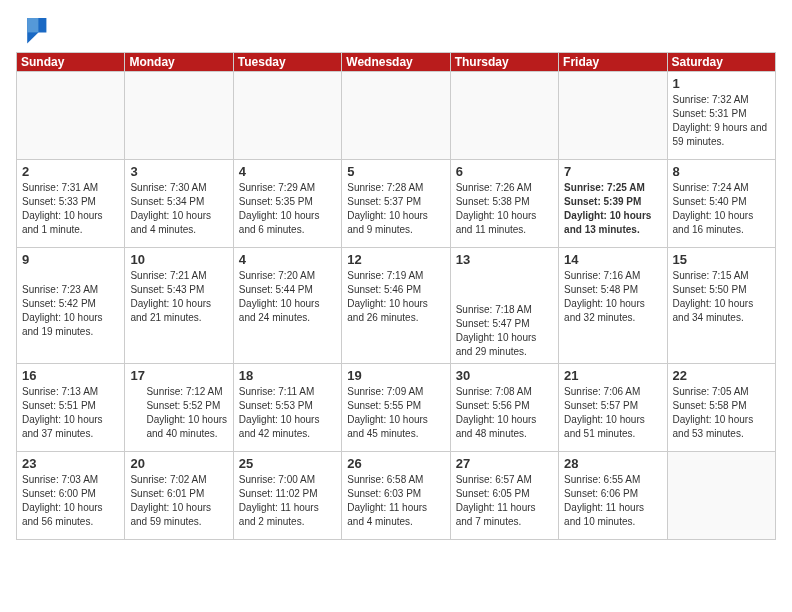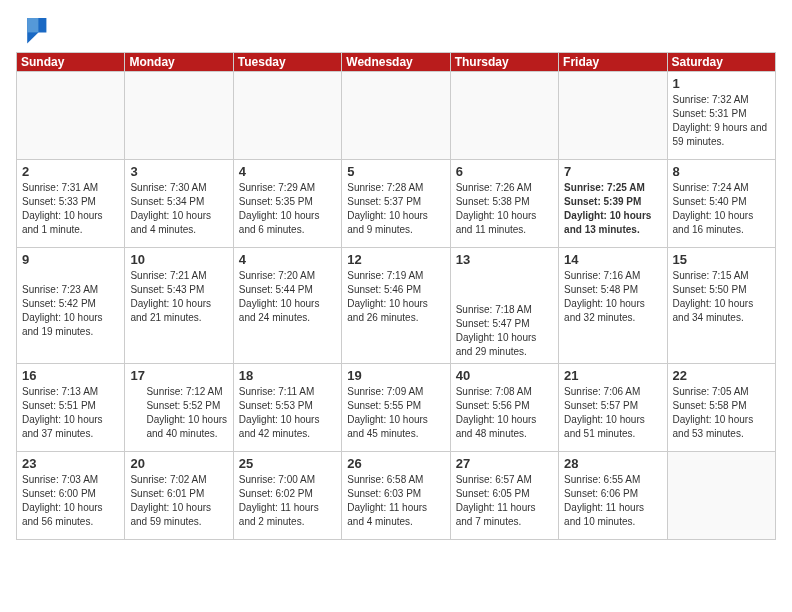--- a/index.html
+++ b/index.html
@@ -237,21 +237,21 @@
 Sunset: 5:53 PM
 Daylight: 10 hours and 42 minutes.</div>
         </td>
         <td>
           <span class="day-num">19</span>
           <div class="day-info" style="white-space: pre-line;">Sunrise: 7:09 AM
 Sunset: 5:55 PM
 Daylight: 10 hours and 45 minutes.</div>
         </td>
         <td>
-          <span class="day-num">40</span>
+          <span class="day-num">30</span>
           <div class="day-info" style="white-space: pre-line;">Sunrise: 7:08 AM
 Sunset: 5:56 PM
 Daylight: 10 hours and 48 minutes.</div>
         </td>
         <td>
           <span class="day-num">21</span>
           <div class="day-info" style="white-space: pre-line;">Sunrise: 7:06 AM
 Sunset: 5:57 PM
 Daylight: 10 hours and 51 minutes.</div>
         </td>
@@ -271,21 +271,21 @@
         </td>
         <td>
           <span class="day-num">20</span>
           <div class="day-info" style="white-space: pre-line;">Sunrise: 7:02 AM
 Sunset: 6:01 PM
 Daylight: 10 hours and 59 minutes.</div>
         </td>
         <td>
           <span class="day-num">25</span>
           <div class="day-info" style="white-space: pre-line;">Sunrise: 7:00 AM
-Sunset: 6:02 PM
+Sunset: 11:02 PM
 Daylight: 11 hours and 2 minutes.</div>
         </td>
         <td>
           <span class="day-num">26</span>
           <div class="day-info" style="white-space: pre-line;">Sunrise: 6:58 AM
 Sunset: 6:03 PM
 Daylight: 11 hours and 4 minutes.</div>
         </td>
         <td>
           <span class="day-num">27</span>

